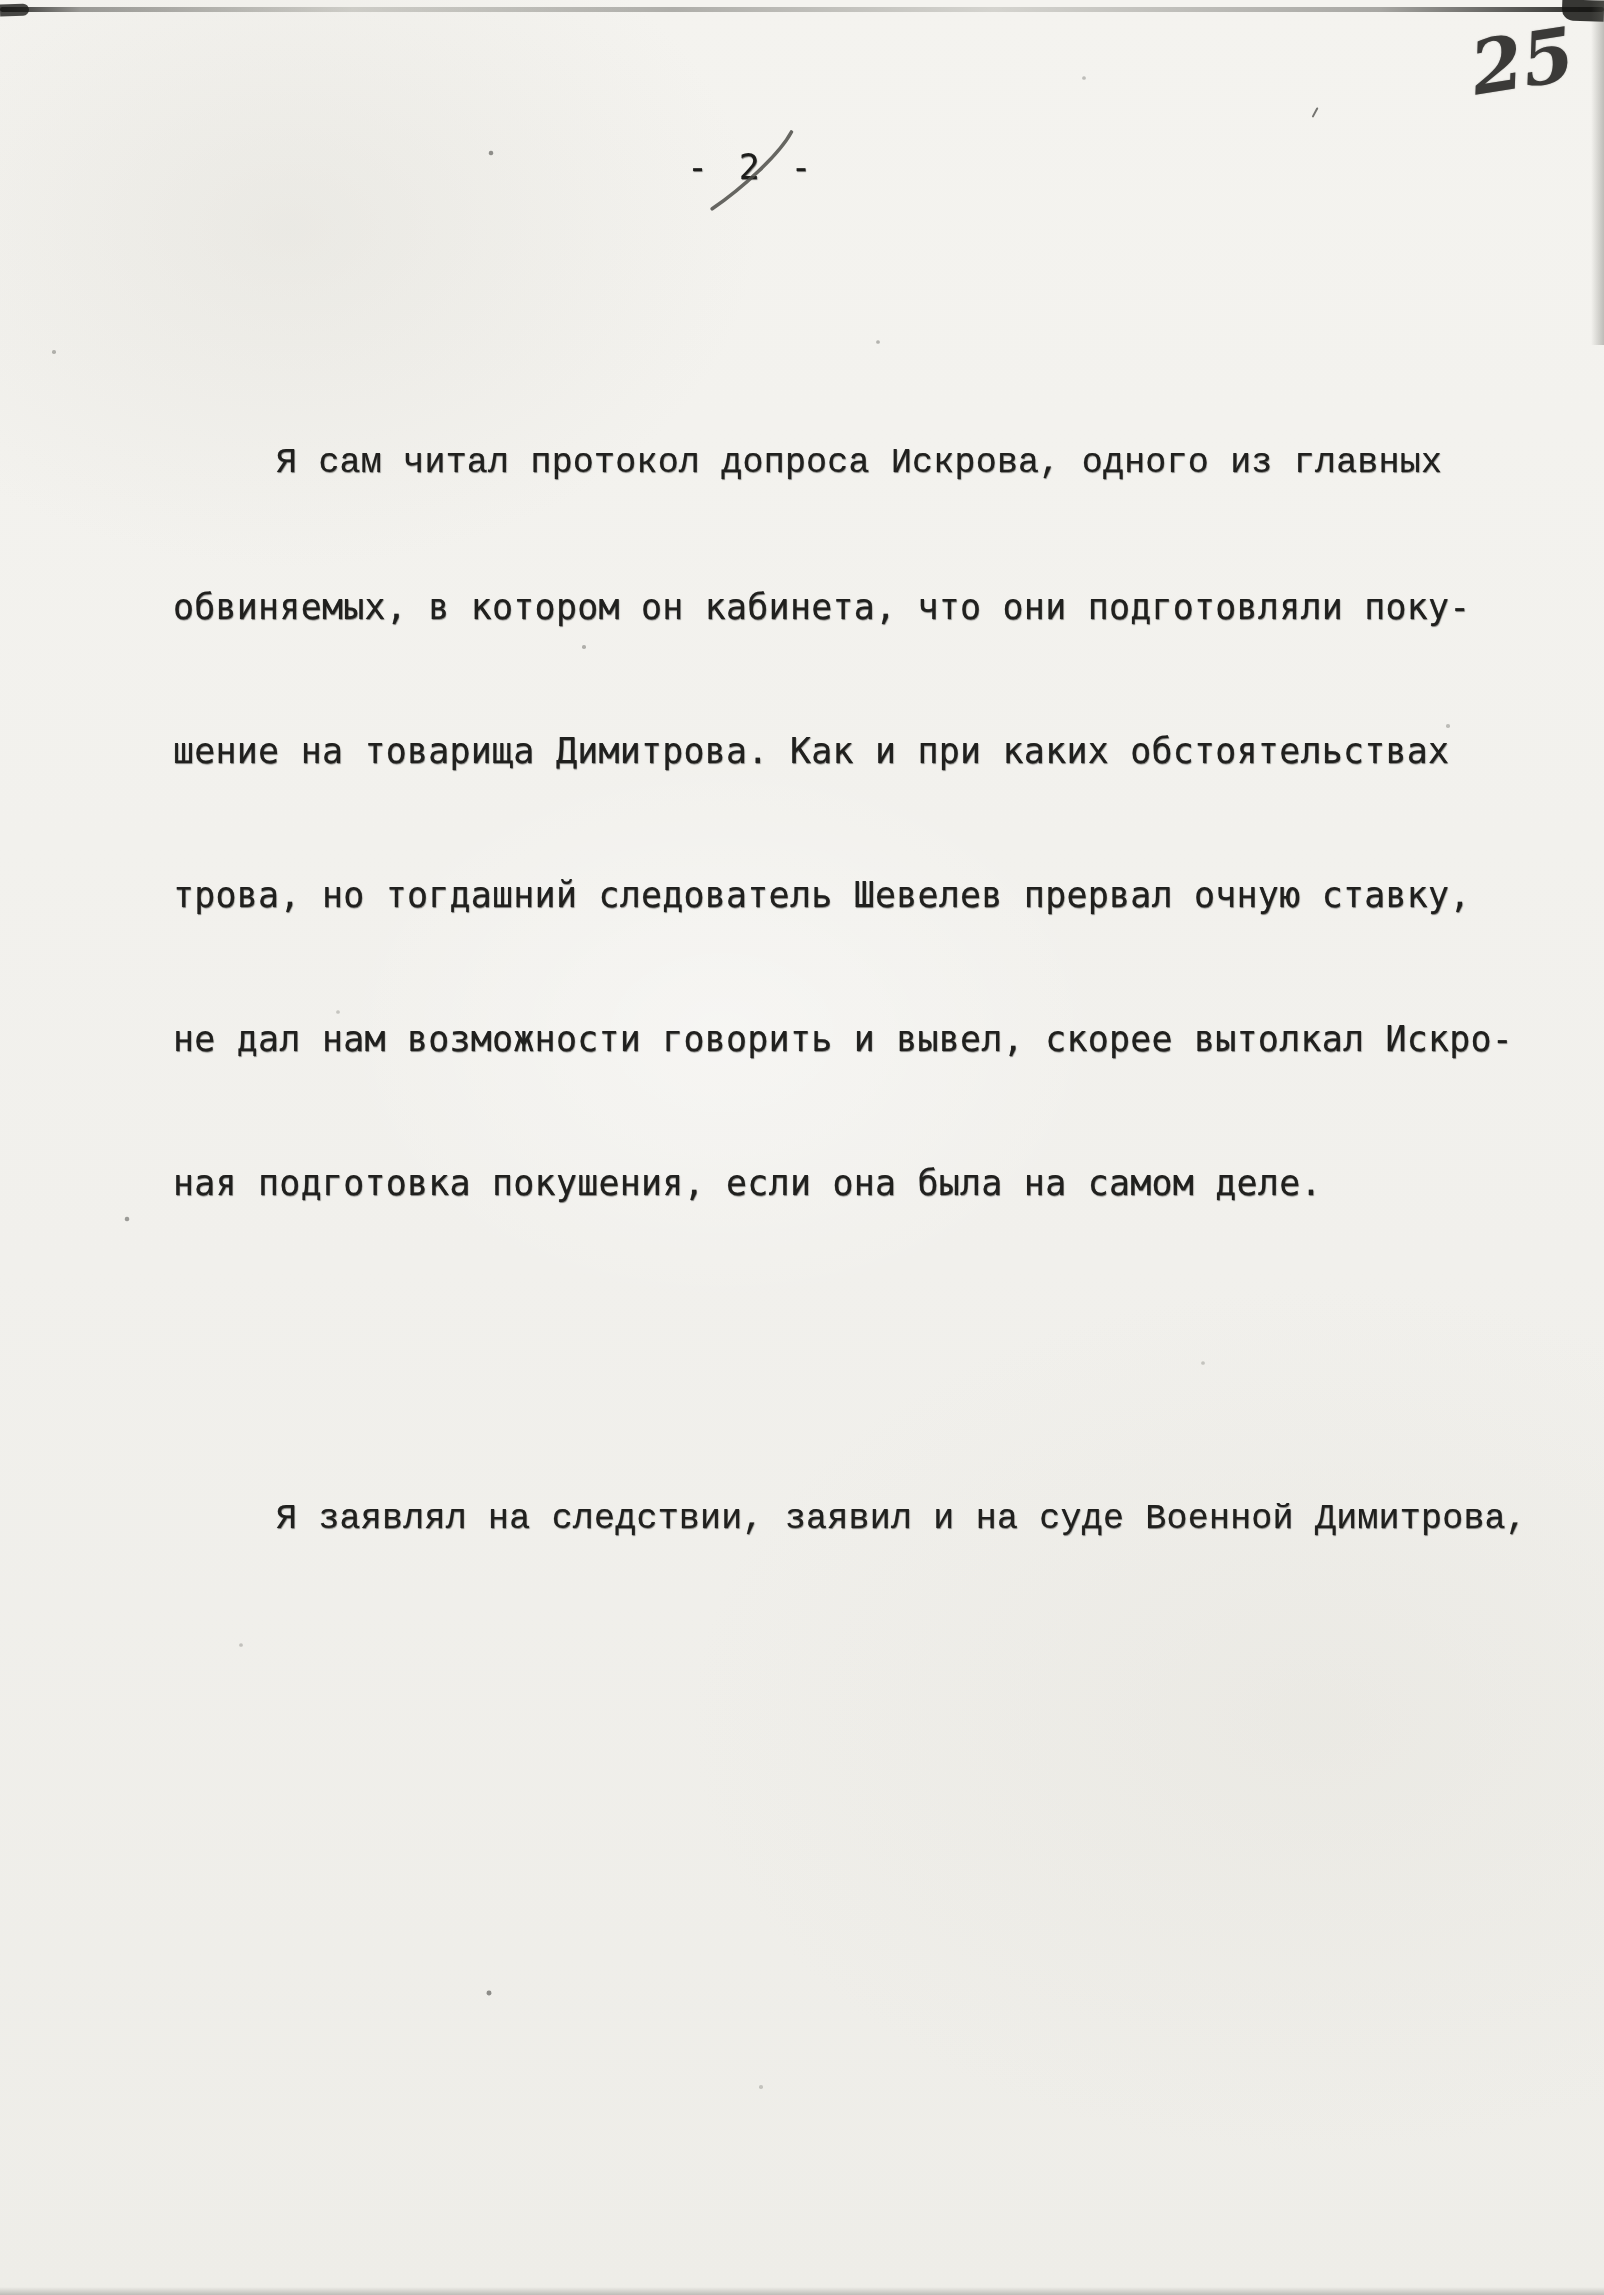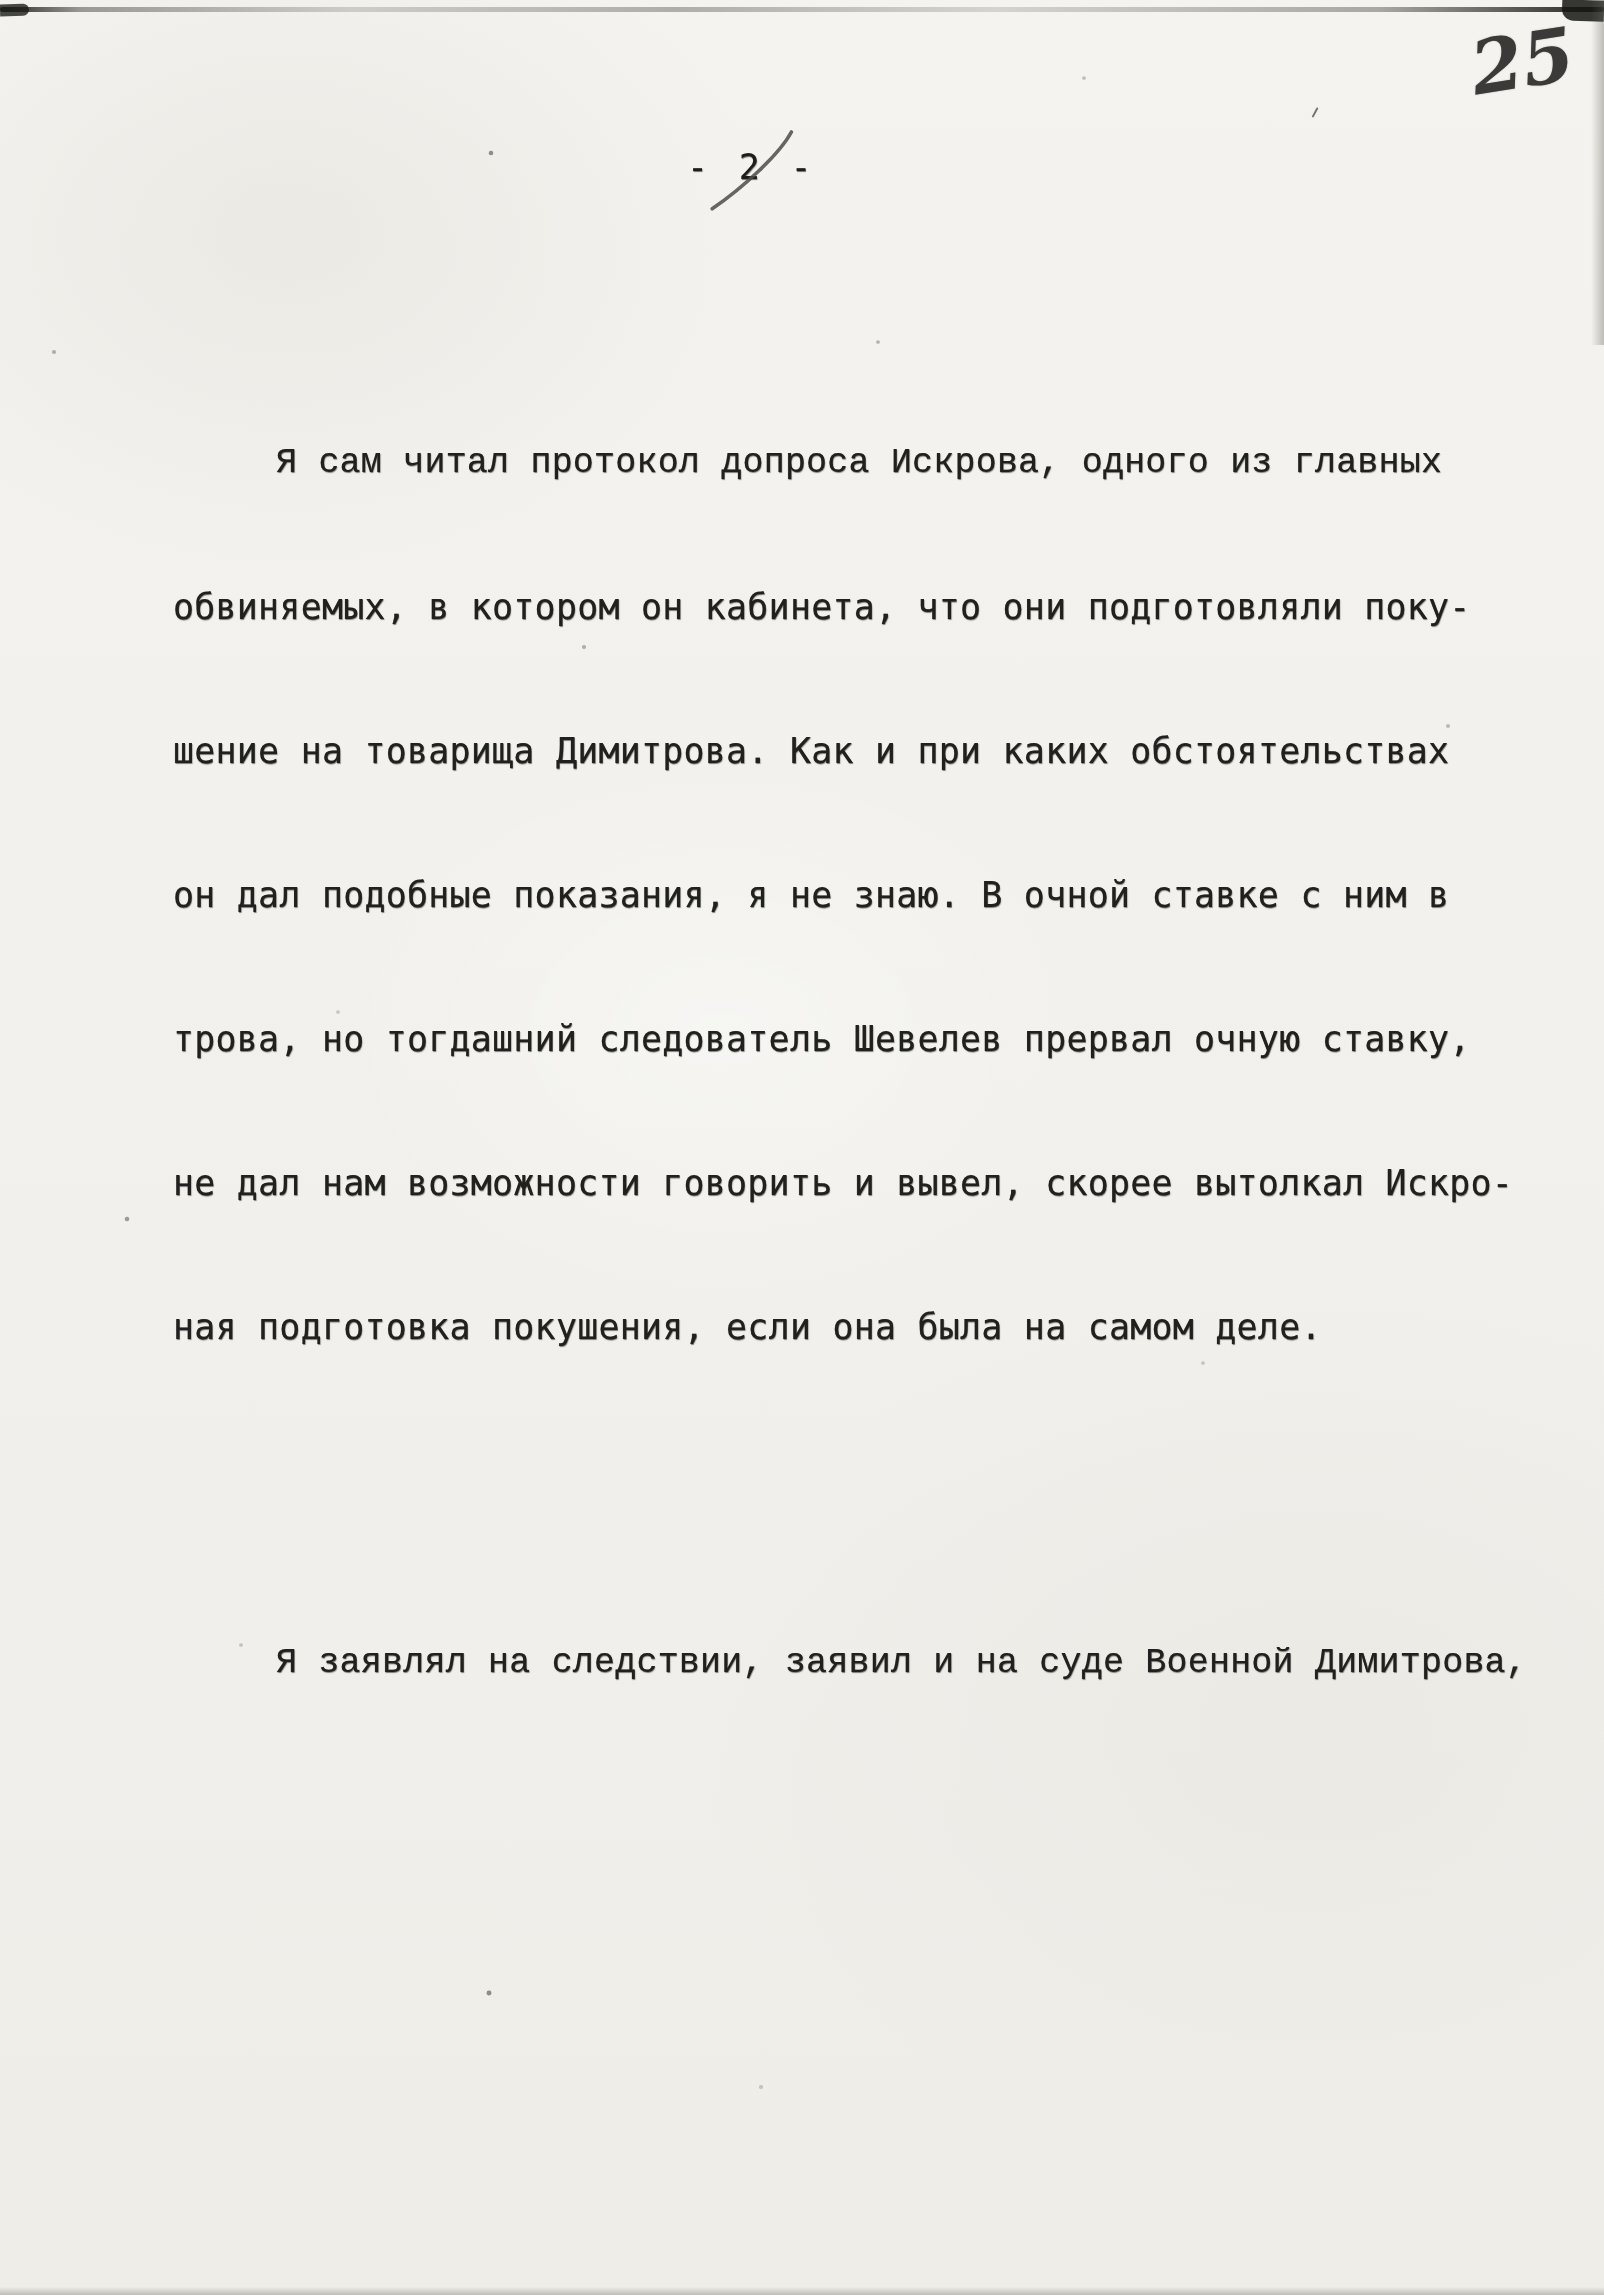--- a/index.html
+++ b/index.html
@@ -136,21 +136,20 @@
 <div class="page-number">- 2 -</div>
 <svg class="strike-svg" width="136" height="112" viewBox="0 0 170 140">
   <path d="M133,20 C118,48 72,90 34,116" fill="none" stroke="#4c4c48" stroke-width="4.5" stroke-linecap="round" opacity="0.85"></path>
 </svg>
 
 <div class="text-block">
   <div>
     <div class="line indent">Я сам читал протокол допроса Искрова, одного из главных</div>
     <div class="line">обвиняемых, в котором он кабинета, что они подготовляли поку-</div>
     <div class="line">шение на товарища Димитрова. Как и при каких обстоятельствах</div>
-    <div class="line">он дал подобные показания, я не знаю. В очной ставке с ним в</div>
     <div class="line">трова, но тогдашний следователь Шевелев прервал очную ставку,</div>
     <div class="line">не дал нам возможности говорить и вывел, скорее вытолкал Искро-</div>
     <div class="line">ная подготовка покушения, если она была на самом деле.</div>
   </div>
   <div>
     <div class="line indent">Я заявлял на следствии, заявил и на суде Военной Димитрова,</div>
     
     
   </div>
   

